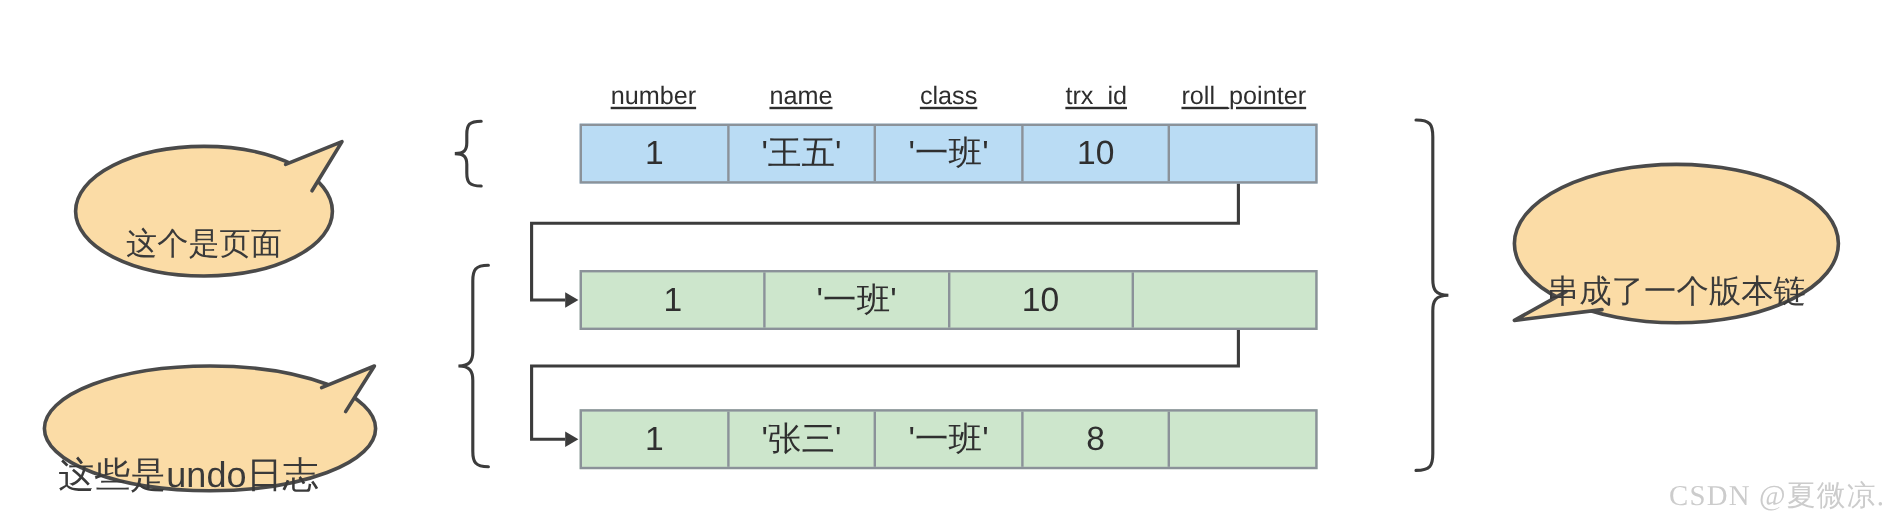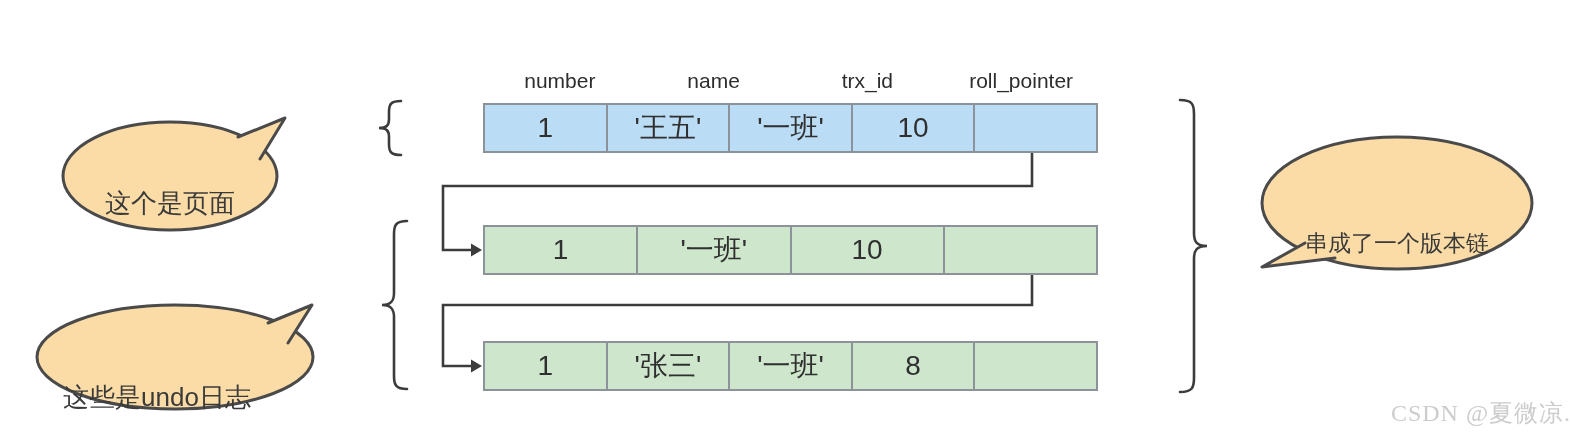--- a/index.html
+++ b/index.html
@@ -18,21 +18,21 @@
   .bubble-shape { fill:var(--bubble-fill); stroke:var(--bubble-border); stroke-width:3; }
   .bubble-tail { fill:var(--bubble-fill); stroke:var(--bubble-border); stroke-width:3;
                  stroke-linecap:round; stroke-linejoin:round; }
 
   
   .headers {
     position:absolute; left:483px; top:69px; width:615px; height:24px;
     display:flex; z-index:2;
   }
   .headers .hcell {
-    flex:1; text-align:center; font-size:21px; line-height:24px; color:#2d2d2d;
+    flex:1; text-align:center; font-size:21px; line-height:24px; color:#2d2d2d;text-decoration:underline;
   }
 
   
   .row {
     position:absolute; left:483px; width:615px; height:50px;
     display:flex; box-sizing:border-box;
     border:2px solid var(--cell-border); z-index:2;
   }
   .row.page { background:var(--page-row-fill); top:103px; }
   .row.undo1 { background:var(--undo-row-fill); top:225px; }
@@ -42,22 +42,22 @@
     font-size:28px; color:#2f2f2f;
     border-right:2px solid var(--cell-border);
   }
   .row .cell:last-child { border-right:none; }
 
   
   .bubble-text {
     position:absolute; z-index:3; text-align:center; color:#3a3a3a;margin-top:40px;
   }
   .bubble-text.page-record { left:63px; top:148px; width:214px; font-size:26px; line-height:30px; }
-  .bubble-text.undo-logs  { left:37px; top:342px; width:240px; font-size:26px; line-height:30px; }
-  .bubble-text.version-chain { left:1262px; top:188px; width:270px; font-size:23px; line-height:30px; }
+  .bubble-text.undo-logs  { left:37px; top:342px; width:240px; font-size:30px; line-height:30px; }
+  .bubble-text.version-chain { left:1262px; top:188px; width:270px; font-size:27px; line-height:30px; }
 
   .watermark {
     position:absolute; right:0px; top:397px; z-index:3;
     font-size:24px; color:#cccccc; letter-spacing:1px; white-space:nowrap;font-family:Liberation Serif, serif;
   }
 </style>
 </head>
 <body>
 
 <div class="canvas">
@@ -89,20 +89,21 @@
     <ellipse class="bubble-shape" cx="175" cy="357" rx="138" ry="52"></ellipse>
     <path class="bubble-tail" d="M 268,323 L 312,305 L 288,343"></path>
 
     <ellipse class="bubble-shape" cx="1397" cy="203" rx="135" ry="66"></ellipse>
     <path class="bubble-tail" d="M 1305,243 L 1262,267 L 1335,258"></path>
   </svg>
 
   <div class="headers">
     <div class="hcell">number</div>
     <div class="hcell">name</div>
+    <div class="hcell">class</div>
     <div class="hcell">trx_id</div>
     <div class="hcell">roll_pointer</div>
   </div>
 
   <div class="row page">
     <div class="cell">1</div>
     <div class="cell">'王五'</div>
     <div class="cell">'一班'</div>
     <div class="cell">10</div>
     <div class="cell"></div>

